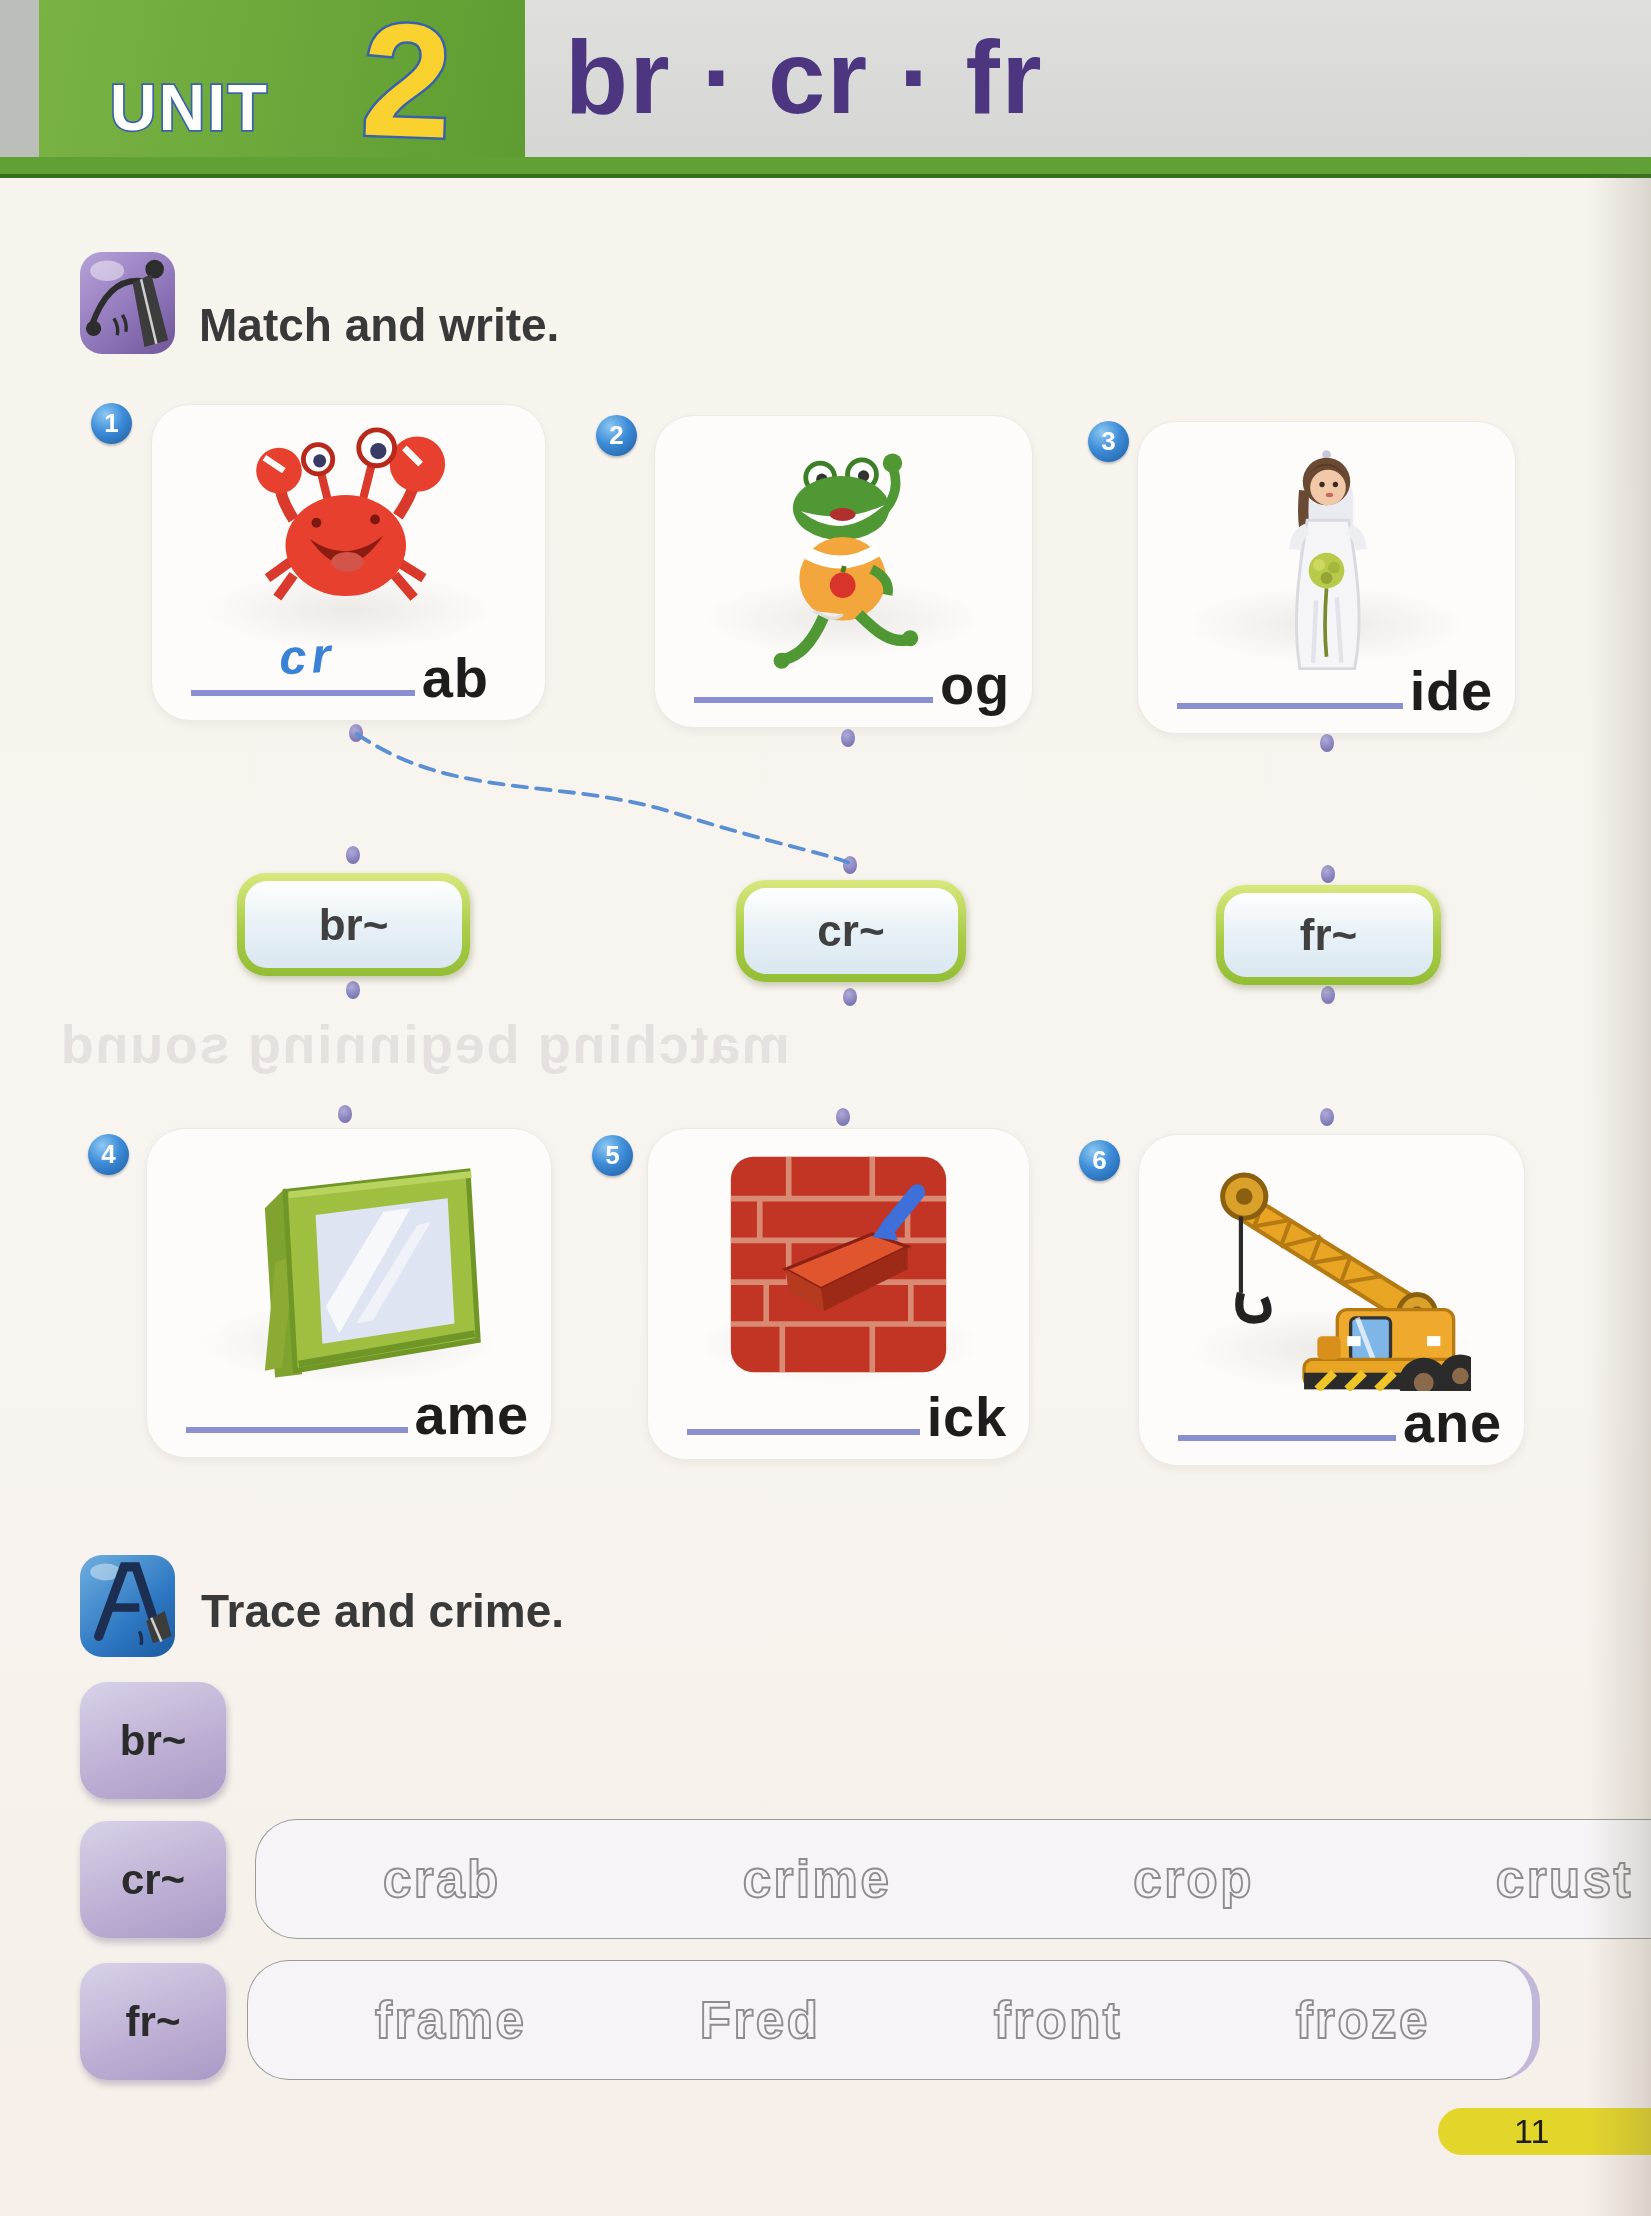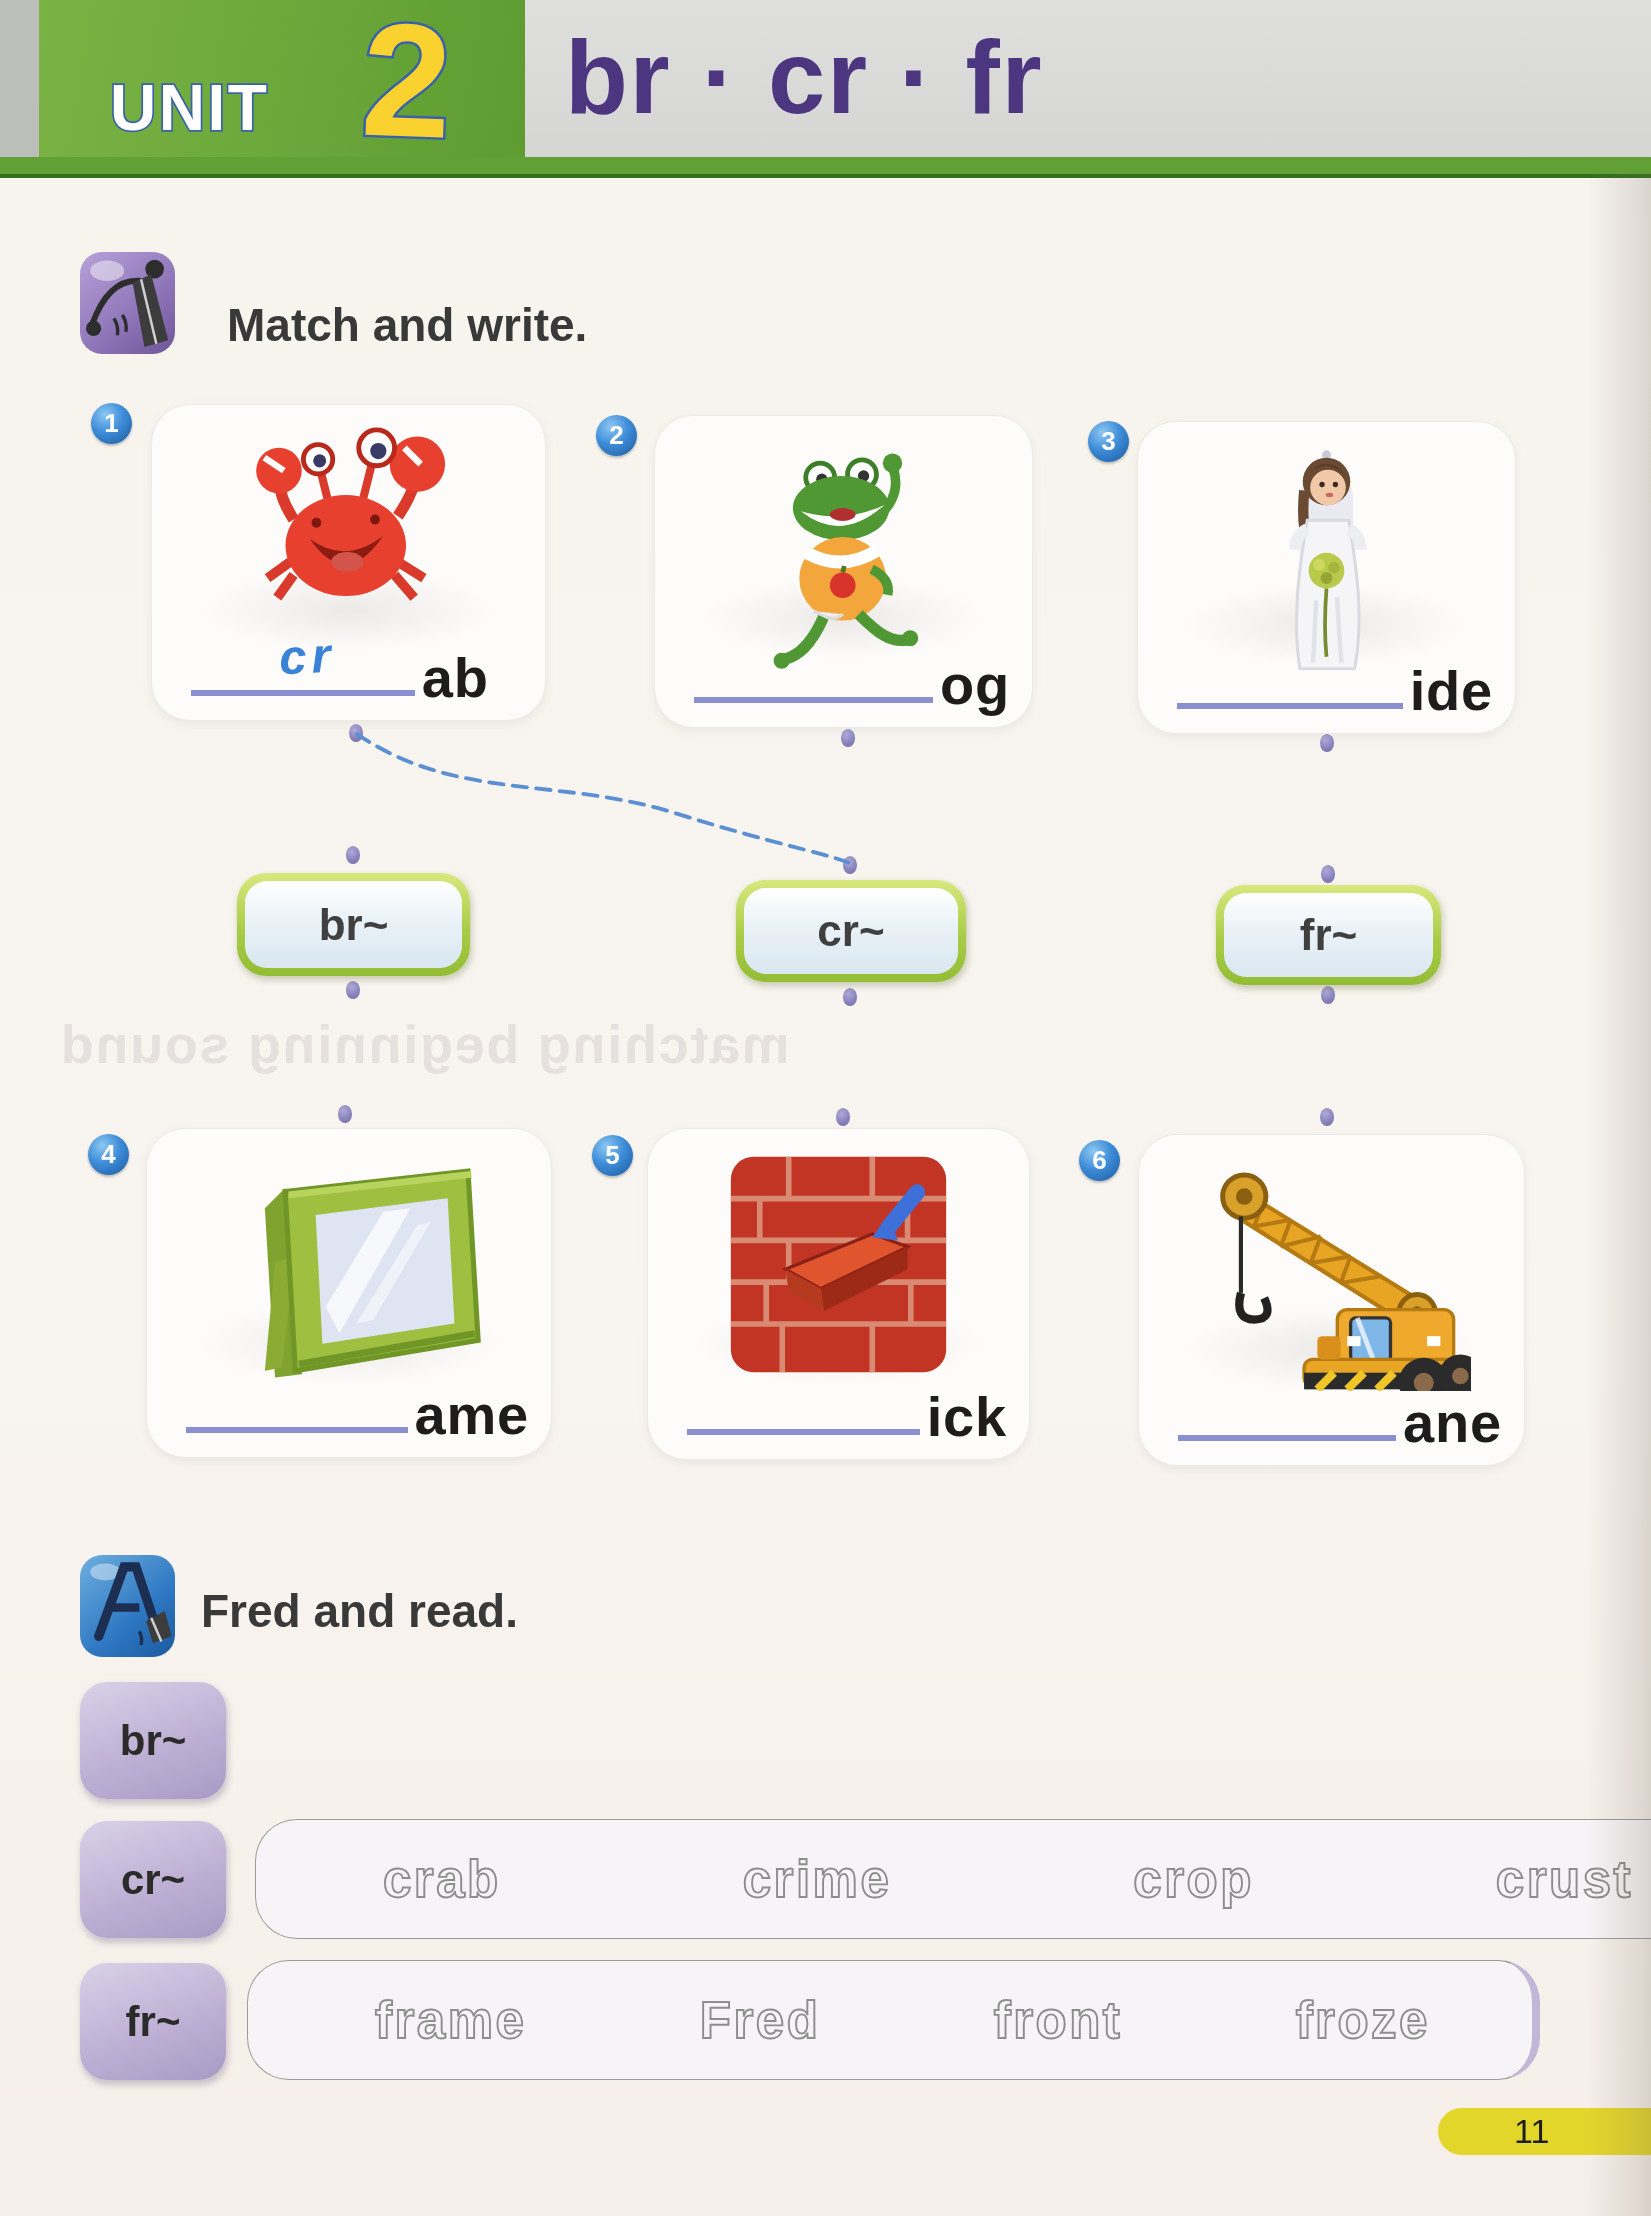--- a/index.html
+++ b/index.html
@@ -84,21 +84,21 @@
     <svg width="95" height="102" viewBox="0 0 112 120">
       <ellipse cx="32" cy="22" rx="20" ry="12" fill="rgba(255,255,255,0.45)"></ellipse>
       <circle cx="88" cy="20" r="11" fill="#2d2d2d"></circle>
       <path d="M14 86 Q34 30 72 34" stroke="#2d2d2d" stroke-width="7" fill="none"></path>
       <polygon points="62,36 84,26 104,104 76,112" fill="#3c3c3c"></polygon>
       <line x1="72" y1="32" x2="90" y2="108" stroke="#cfcfcf" stroke-width="3"></line>
       <path d="M40 78 q6 10 4 20 M50 74 q6 10 4 20" stroke="#2d2d2d" stroke-width="4" fill="none"></path>
       <circle cx="16" cy="90" r="9" fill="#2d2d2d"></circle>
     </svg>
   </div>
-  <div class="abs sec-title" style="left:199px;top:298px;margin-left:28px;">Match and write.</div>
+  <div class="abs sec-title" style="left:199px;top:298px;">Match and write.</div>
 
   <div class="abs badge" style="left:91px;top:403px;">
       <span>1</span>
     </div>
   <div class="abs card" style="left:151px;top:404px;width:393px;height:315px;">
     <div class="card-shadow"></div>
     <div class="pic">
       <svg width="228" height="199" viewBox="0 0 140 120">
         <path d="M36 60 Q26 44 28 36 M100 58 Q112 40 110 32" stroke="#d93a2b" stroke-width="7" fill="none"></path>
         <circle cx="27" cy="30" r="14" fill="#e8402e"></circle>
@@ -329,21 +329,21 @@
   <div class="abs sec-icon blue" style="left:80px;top:1555px;">
     <svg width="95" height="100" viewBox="0 0 112 118">
       <ellipse cx="30" cy="20" rx="18" ry="10" fill="rgba(255,255,255,0.4)"></ellipse>
       <path d="M22 96 L52 14 L66 14 L88 80" stroke="#1c2f52" stroke-width="11" fill="none" stroke-linecap="round"></path>
       <line x1="34" y1="62" x2="70" y2="62" stroke="#1c2f52" stroke-width="10"></line>
       <polygon points="78,78 100,66 108,96 86,104" fill="#3c3c3c"></polygon>
       <line x1="84" y1="74" x2="96" y2="102" stroke="#cfcfcf" stroke-width="3"></line>
       <path d="M70 90 q4 8 2 16" stroke="#1c2f52" stroke-width="4" fill="none"></path>
     </svg>
   </div>
-  <div class="abs sec-title" style="left:201px;top:1584px;">Fred and read.</div>
+  <div class="abs sec-title" style="left:201px;top:1584px;">Trace and crime.</div>
 
   <div class="abs trace-tab" style="left:80px;top:1682px;">
       <span>br~</span>
     </div>
 
   <div class="abs trace-tab" style="left:80px;top:1821px;">
       <span>cr~</span>
     </div>
   <div class="abs trace-panel" style="left:255px;top:1819px;width:1488px;height:120px;">
     <span class="trace-word">crab</span>

